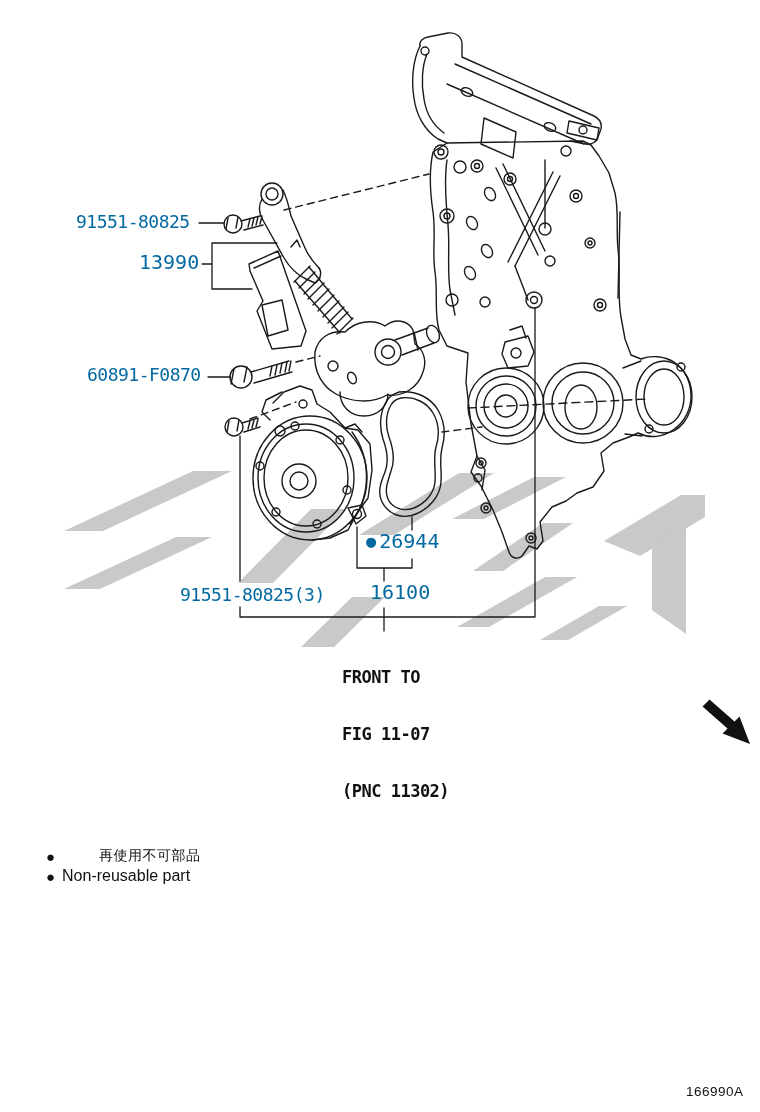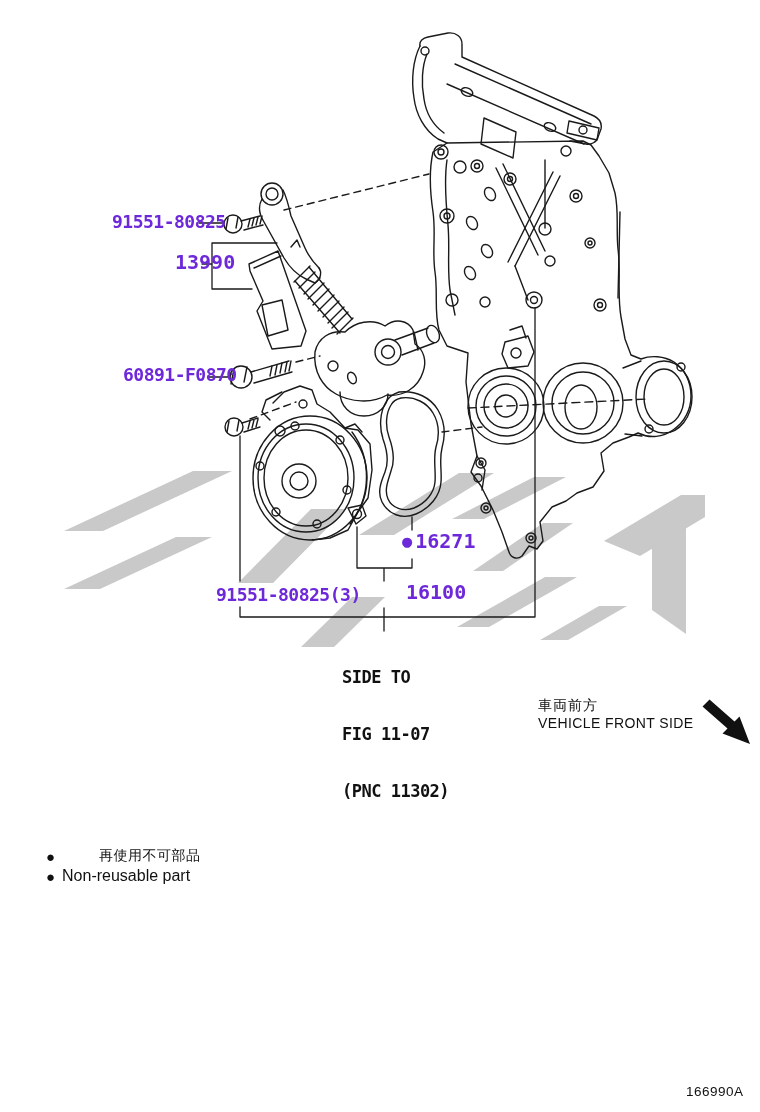--- a/index.html
+++ b/index.html
@@ -1,20 +1,20 @@
 <!DOCTYPE html>
 <html><head>
 <meta charset="utf-8">
 <style>
   html,body{margin:0;padding:0;background:#fff;}
   .stage{position:relative;width:760px;height:1112px;background:#fff;overflow:hidden;
          font-family:"DejaVu Sans Mono","Liberation Mono",monospace;color:#111;}
   .stage svg{position:absolute;left:0;top:0;}
-  .plabel{position:absolute;font-weight:bold;font-size:18px;line-height:19px;white-space:nowrap;
-          letter-spacing:-0.5px;color:#6d28d9;margin-left:36px;}
+  .plabel{position:absolute;font-weight:normal;font-size:18px;line-height:19px;white-space:nowrap;
+          letter-spacing:-0.5px;color:#0369a1;}
   .plabel.big{font-size:20px;line-height:21px;letter-spacing:0;}
   .with-bullet{display:flex;align-items:center;gap:3px;}
   .marker-dot{font-size:17px;line-height:17px;}
   .refer{position:absolute;left:342px;top:630px;font-weight:bold;font-size:17px;line-height:19px;
          letter-spacing:-0.5px;white-space:pre;}
   .direction{position:absolute;left:538px;top:697px;font-family:"Liberation Sans","DejaVu Sans",sans-serif;}
   .dir-jp{font-size:14px;line-height:17px;letter-spacing:1px;}
   .dir-en{font-size:14px;line-height:18px;letter-spacing:0.4px;}
   .legend{position:absolute;left:46px;top:846px;font-family:"Liberation Sans","DejaVu Sans",sans-serif;}
   .legend-row{display:flex;align-items:center;gap:7px;height:20px;}
@@ -224,37 +224,33 @@
   </svg>
 
   <div class="plabel" style="left:76px;top:212px">91551-80825</div>
 
   <div class="plabel big" style="left:139px;top:252px">13990</div>
 
   <div class="plabel" style="left:87px;top:365px">60891-F0870</div>
 
   <div class="plabel big with-bullet" style="left:366px;top:531px">
     <span class="marker-dot">●</span>
-    <span>16271</span>
+    <span>26944</span>
   </div>
 
   <div class="plabel" style="left:180px;top:585px">91551-80825(3)</div>
 
   <div class="plabel big" style="left:370px;top:582px">16100</div>
 
   <div class="refer">
-    <div>SIDE TO</div>
+    <div>FRONT TO</div>
     <div>FIG 11-07</div>
     <div>(PNC 11302)</div>
   </div>
 
-  <div class="direction">
-    <div class="dir-jp">車両前方</div>
-    <div class="dir-en">VEHICLE FRONT SIDE</div>
-  </div>
 
   <div class="legend">
     <div class="legend-row">
       <span class="legend-bullet">●</span>
       <span class="legend-jp">再使用不可部品</span>
     </div>
     <div class="legend-row">
       <span class="legend-bullet">●</span>
       <span class="legend-en">Non-reusable part</span>
     </div>

